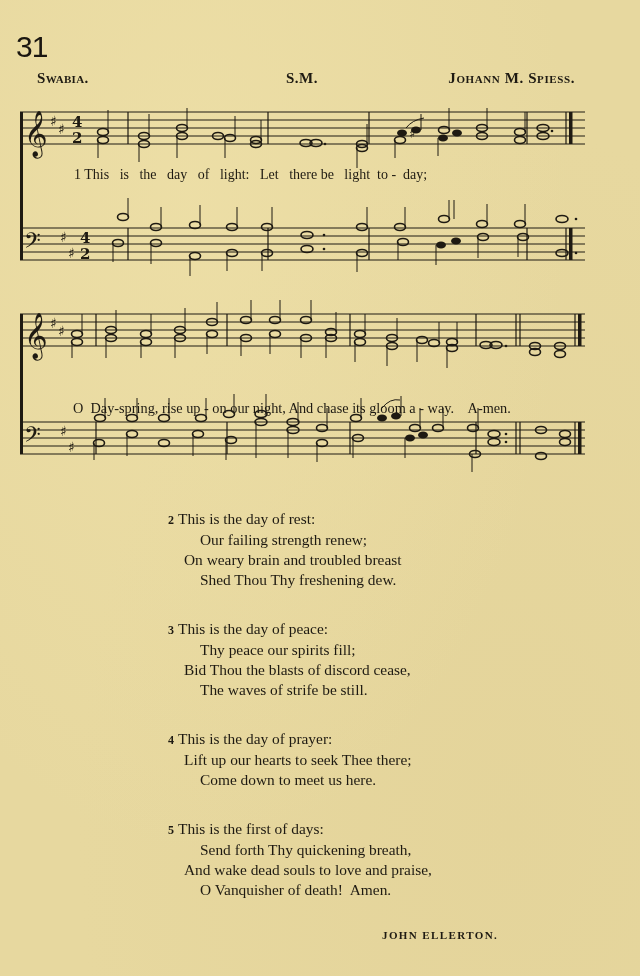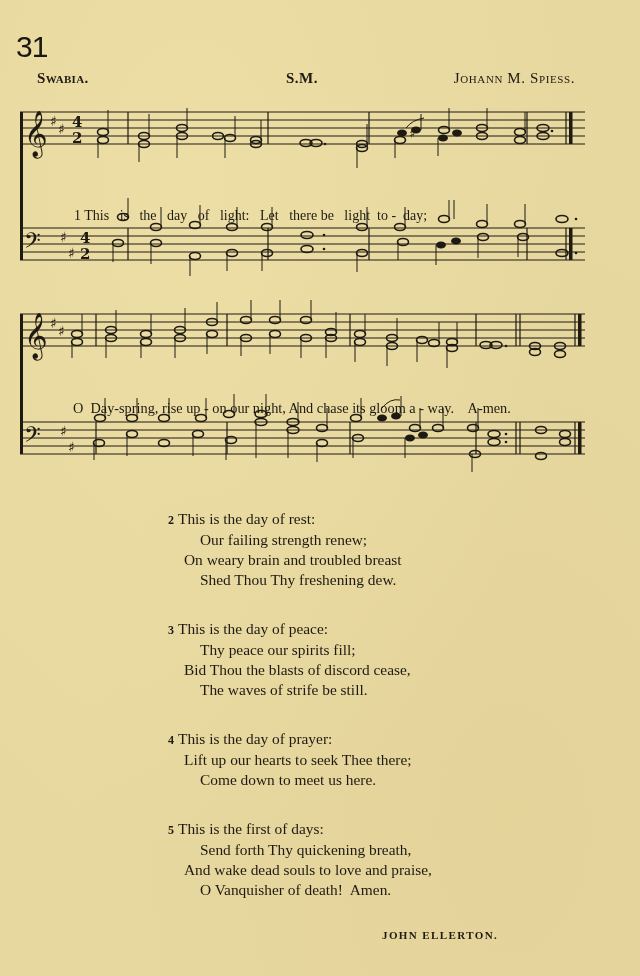--- a/index.html
+++ b/index.html
@@ -18,21 +18,21 @@
       #e7d89f;
   }
   .hymn-number {
     position: absolute; left: 16px; top: 30px;
     font-family: "Liberation Sans", "DejaVu Sans", sans-serif;
     font-size: 30px; letter-spacing: -1px; color: #1a1610;
   }
   .header-row { position: absolute; top: 70px; left: 37px; width: 538px; height: 18px; font-size: 15px; }
   .tune-name { position: absolute; left: 0; font-variant: small-caps; font-weight: bold; letter-spacing: 0.3px; }
   .meter { position: absolute; left: 249px; font-weight: bold; letter-spacing: 0.5px; }
-  .composer { position: absolute; right: 0; font-variant: small-caps; font-weight: normal; letter-spacing: 0.6px; }
+  .composer { position: absolute; right: 0; font-variant: small-caps; font-weight: bold; letter-spacing: 0.6px; }
 
   .system { position: absolute; left: 20px; width: 565px; }
   .system svg { position: absolute; left: 0; top: 0; overflow: visible; }
   .lyric-line {
     position: absolute; font-size: 14px; white-space: pre; color: #1e1a12;
   }
 
   .verses { position: absolute; left: 152px; top: 509px; font-size: 15.4px; line-height: 20px; margin-left: 16px; }
   .verse { margin-bottom: 29px; }
   .verse-line { display: block; white-space: pre; }
@@ -206,21 +206,21 @@
           <line x1="378" y1="142" x2="378" y2="160"></line>
         <line x1="429" y1="119" x2="429" y2="100"></line>
           <line x1="416" y1="145" x2="416" y2="165"></line>
         <line x1="467" y1="124" x2="467" y2="104"></line>
           <line x1="458" y1="137" x2="458" y2="158"></line>
         <line x1="505" y1="124" x2="505" y2="104"></line>
           <line x1="498" y1="137" x2="498" y2="157"></line>
         <line x1="434" y1="119" x2="434" y2="100"></line>
       </g>
     </svg>
-    <div class="lyric-line" style="left:54px;top:67px;margin-top:41px;">1 This   is   the   day   of   light:   Let   there be   light  to -  day;</div>
+    <div class="lyric-line" style="left:54px;top:67px;">1 This   is   the   day   of   light:   Let   there be   light  to -  day;</div>
   </div>
 
   <div class="system" style="top:292px;height:180px;">
     <svg width="565" height="180">
       <g stroke="#1e1a12" stroke-width="1" fill="none">
         <line x1="0" y1="22" x2="565" y2="22"></line>
           <line x1="0" y1="30" x2="565" y2="30"></line>
         <line x1="0" y1="38" x2="565" y2="38"></line>
           <line x1="0" y1="46" x2="565" y2="46"></line>
         <line x1="0" y1="54" x2="565" y2="54"></line>

